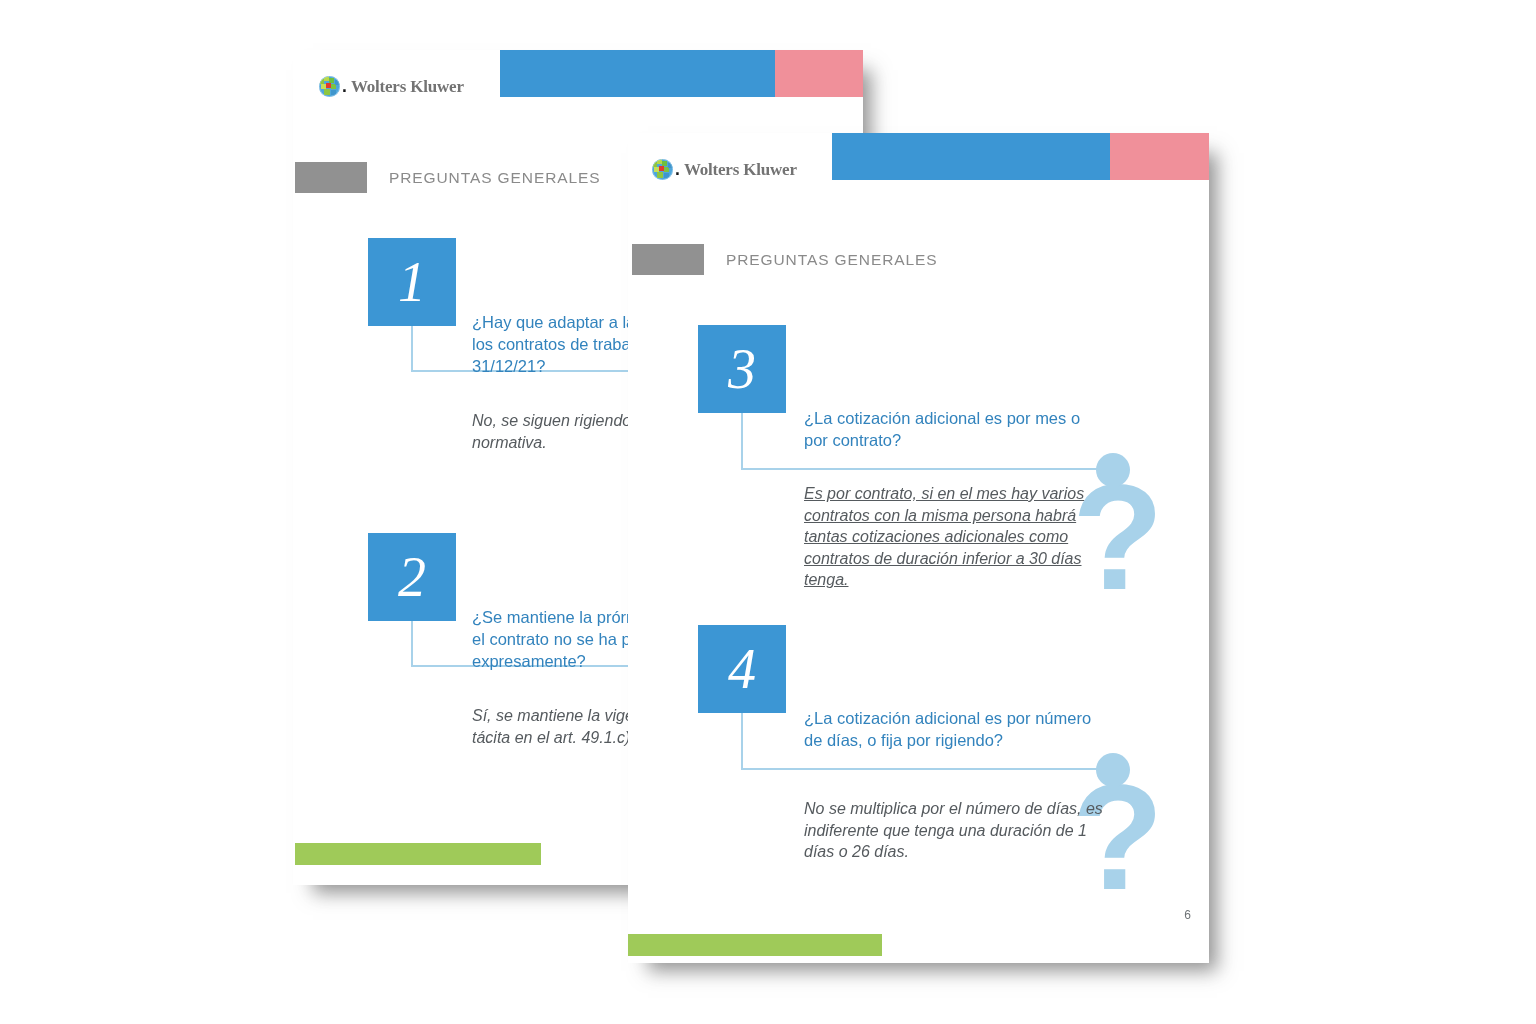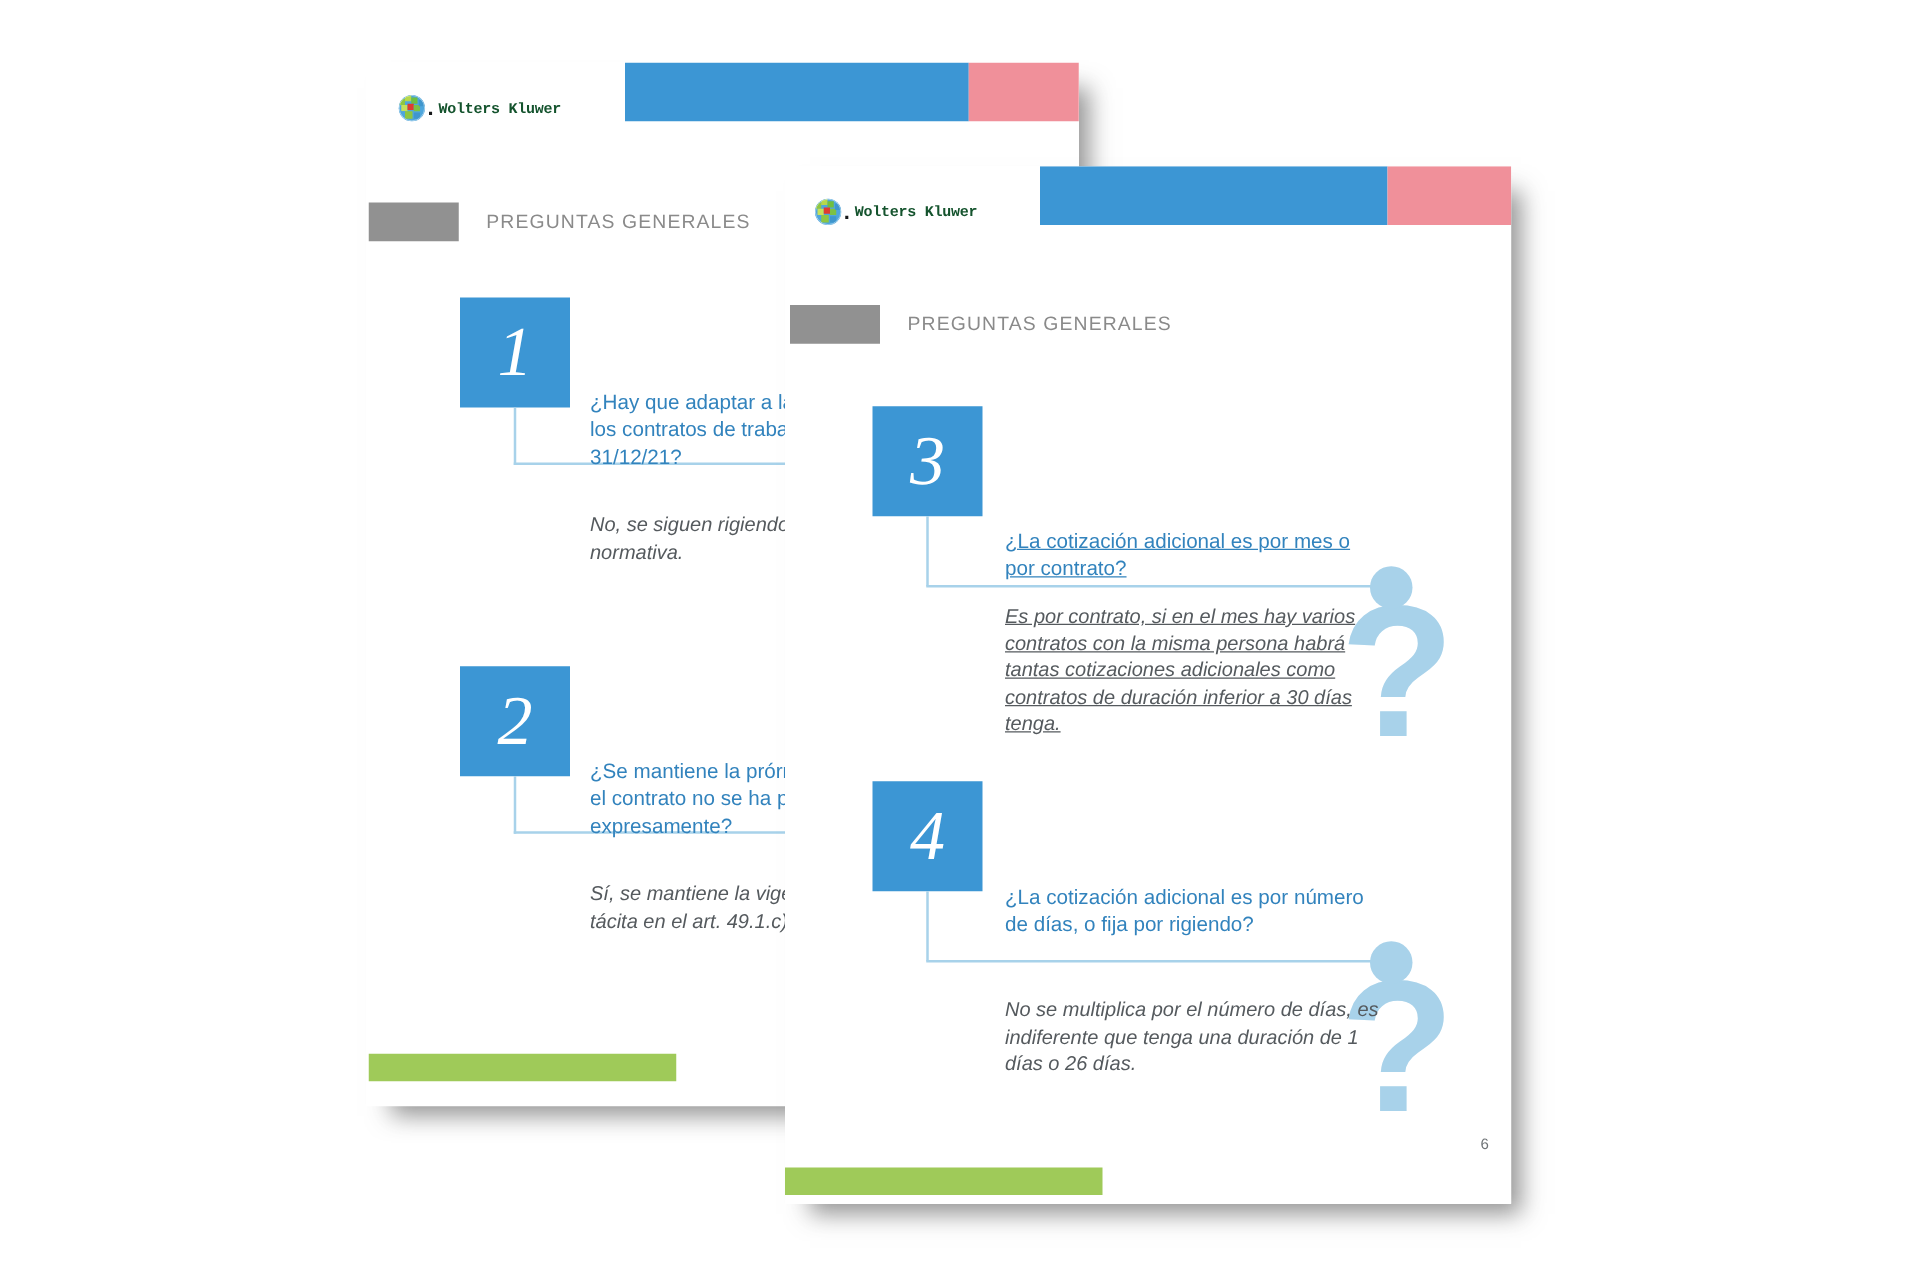--- a/index.html
+++ b/index.html
@@ -96,24 +96,24 @@
     width: 21px;
     height: 21px;
     flex: 0 0 21px;
     position: relative;
     border-radius: 50%;
     overflow: hidden;
     background: #4fa3d8;
   }
   .logo-mark svg { display: block; }
   .logo-text {
-    font-family: Liberation Mono, monospace;
-    font-size: 12px;
+    font-family: Liberation Serif, serif;
+    font-size: 17px;
     font-weight: bold;
-    color: #14532d;
+    color: #737373;
     letter-spacing: -0.2px;
   }
   .logo-dot {
     font-size: 17.5px;
     font-weight: bold;
     color: #16181a;
     margin-left: -2px;
   }
 
   
@@ -325,21 +325,21 @@
       <span class="section-swatch"></span>
       <span class="section-title">PREGUNTAS GENERALES</span>
     </div>
 
     <div class="qa" style="left:70px; top:192px; width:510px;">
       <div class="qmark" style="left:374px; top:137px;">?</div>
       <div class="qmark-dot" style="left:398px; top:128px;"></div>
       <div class="qa-num">3</div>
       <div class="qa-conn-v" style="height:56px;"></div>
       <div class="qa-conn-h" style="top:143px; width:362px;"></div>
-      <div class="qa-question" style="left:106px; top:98px; width:290px;text-decoration:underline;">¿La cotización adicional es por mes o por contrato?</div>
+      <div class="qa-question" style="left:106px; top:83px; width:290px;">¿La cotización adicional es por mes o por contrato?</div>
       <div class="qa-answer" style="left:106px; top:158px; width:298px;text-decoration:underline;">Es por contrato, si en el mes hay varios contratos con la misma persona habrá tantas cotizaciones adicionales como contratos de duración inferior a 30 días tenga.</div>
     </div>
 
     <div class="qa" style="left:70px; top:492px; width:510px;">
       <div class="qmark" style="left:374px; top:137px;">?</div>
       <div class="qmark-dot" style="left:398px; top:128px;"></div>
       <div class="qa-num">4</div>
       <div class="qa-conn-v" style="height:56px;"></div>
       <div class="qa-conn-h" style="top:143px; width:362px;"></div>
       <div class="qa-question" style="left:106px; top:83px; width:292px;">¿La cotización adicional es por número de días, o fija por rigiendo?</div>

